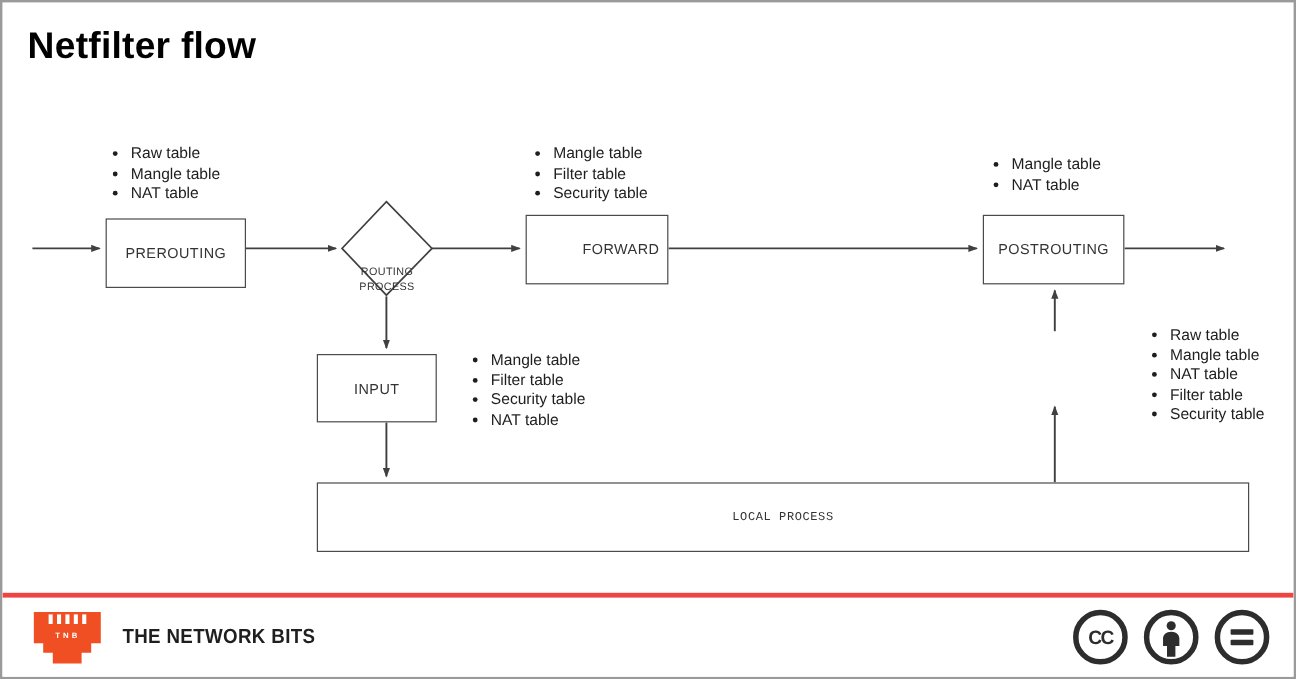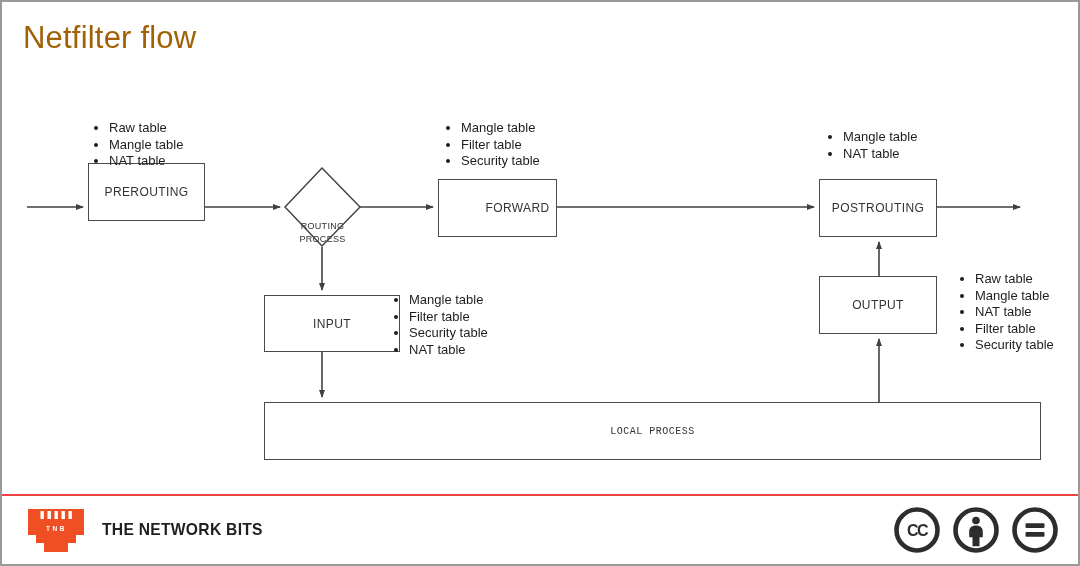--- a/index.html
+++ b/index.html
@@ -12,39 +12,39 @@
   body{font-family:"Liberation Sans",sans-serif;}
   .page{
     position:relative;
     width:1080px;height:566px;
     background:#ffffff;
     border:2px solid #9a9a9a;
     overflow:hidden;
   }
   .page-title{
     position:absolute;left:21px;top:18px;
-    font-size:31px;font-weight:400;color:#a16207;
+    font-size:31px;font-weight:700;color:#000000;
     letter-spacing:0.2px;
     text-align:center;
   }
   
   .wires{position:absolute;left:0;top:0;width:1080px;height:566px;}
   .wires line{stroke:var(--diagram-line);stroke-width:1.6;}
   .wires polygon{fill:#ffffff;stroke:var(--diagram-line);stroke-width:1.4;}
   
   .node{
     position:absolute;background:#ffffff;
     border:1.5px solid #4a4a4a;
     display:flex;align-items:center;justify-content:center;
     font-size:12px;color:#333;letter-spacing:0.4px;
   }
-  .node-prerouting{left:86px;top:161px;width:117px;height:58px;}
+  .node-prerouting{left:86px;top:180px;width:117px;height:58px;}
   .node-forward{left:436px;top:177px;width:119px;height:58px;padding-left:40px;}
   .node-postrouting{left:817px;top:177px;width:118px;height:58px;justify-content:center;}
-  .node-input{left:262px;top:293px;width:136px;height:57px;}
+  .node-input{left:262px;top:293px;width:100px;height:57px;}
   .node-output{left:817px;top:274px;width:118px;height:58px;}
   .node-local{left:262px;top:400px;width:777px;height:58px;
     font-family:"Liberation Mono",monospace;font-size:10px;letter-spacing:0.5px;}
   .diamond-label{
     position:absolute;left:283px;top:166px;width:75px;height:78px;
     display:flex;flex-direction:column;align-items:center;justify-content:flex-end;
     font-size:9px;line-height:13px;color:#333;letter-spacing:0.3px;text-align:center;
   }
   
   .tables{
@@ -52,21 +52,21 @@
     padding-left:21px;font-size:13px;line-height:16.6px;color:#1e1e1e;
   }
   .tables-prerouting{left:86px;top:118px;}
   .tables-forward{left:438px;top:118px;}
   .tables-postrouting{left:820px;top:127px;}
   .tables-input{left:386px;top:290px;}
   .tables-output{left:952px;top:269px;}
   
   .footer{
     position:absolute;left:0;bottom:0;width:100%;height:70px;
-    border-top:2px solid #ef4444;background:#fff;
+    border-top:4px solid #ef4444;background:#fff;
     display:flex;align-items:center;padding:0 18px 0 26px;
   }
   .brand-text{
     margin-left:17px;font-size:17px;font-weight:700;color:#1f1f1f;
     letter-spacing:0.3px;transform:scaleX(0.92);transform-origin:left center;
     white-space:nowrap;
   }
   .license-icons{margin-left:auto;display:flex;gap:9px;align-items:flex-start;}
 </style>
 </head>
@@ -102,23 +102,20 @@
     <span>PROCESS</span>
   </div>
   <div class="node node-forward">
     <span>FORWARD</span>
   </div>
   <div class="node node-postrouting">
     <span>POSTROUTING</span>
   </div>
   <div class="node node-input">
     <span>INPUT</span>
-  </div>
-  <div class="node node-output">
-    <span>OUTPUT</span>
   </div>
   <div class="node node-local">
     <span>LOCAL PROCESS</span>
   </div>
 
   <ul class="tables tables-prerouting">
       <li>Raw table</li>
       <li>Mangle table</li>
       <li>NAT table</li>
     </ul>

